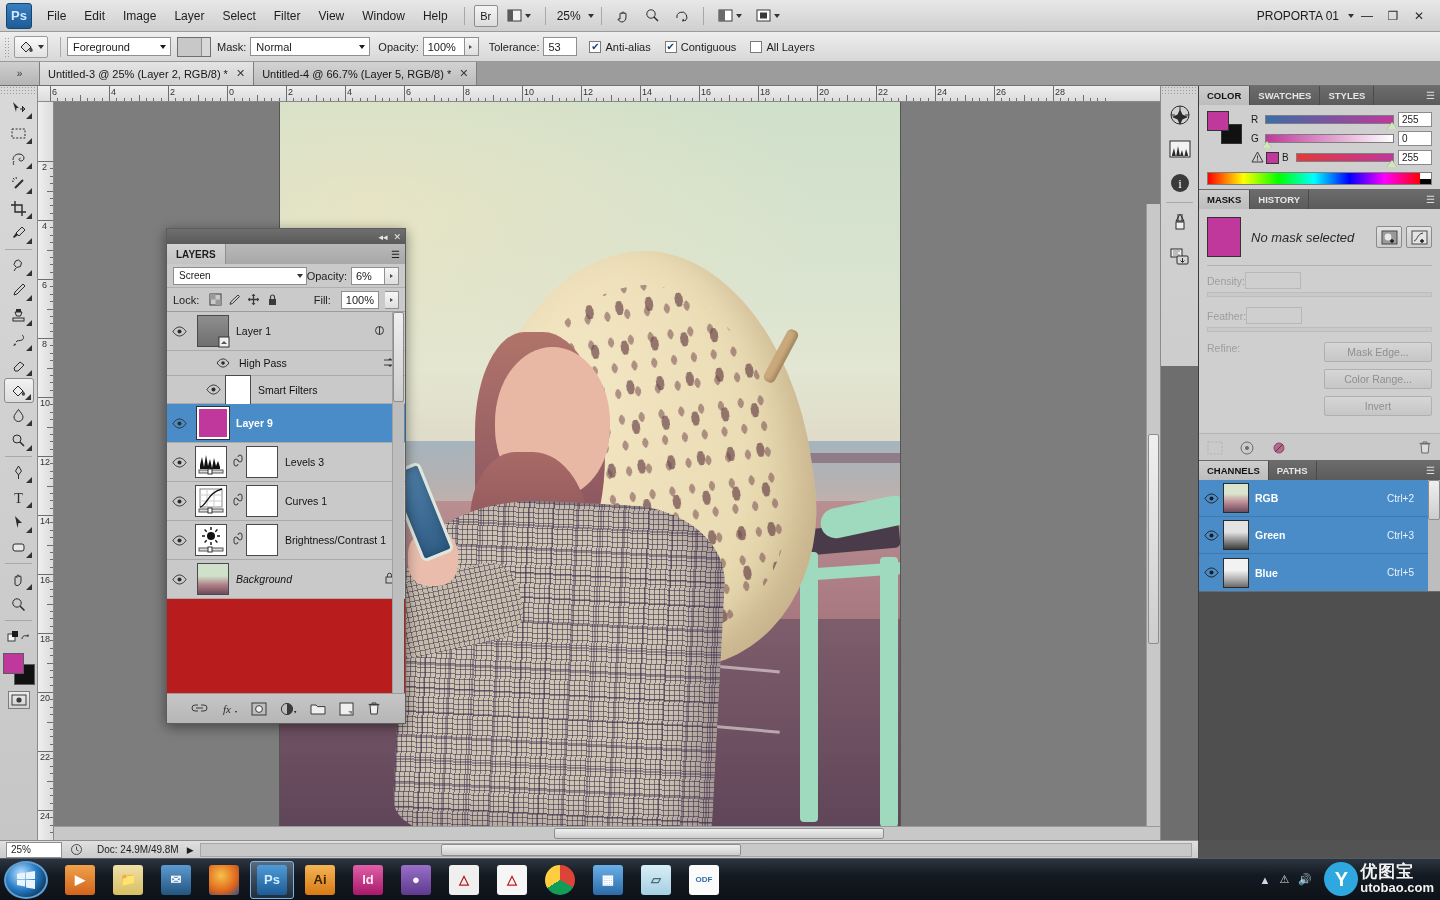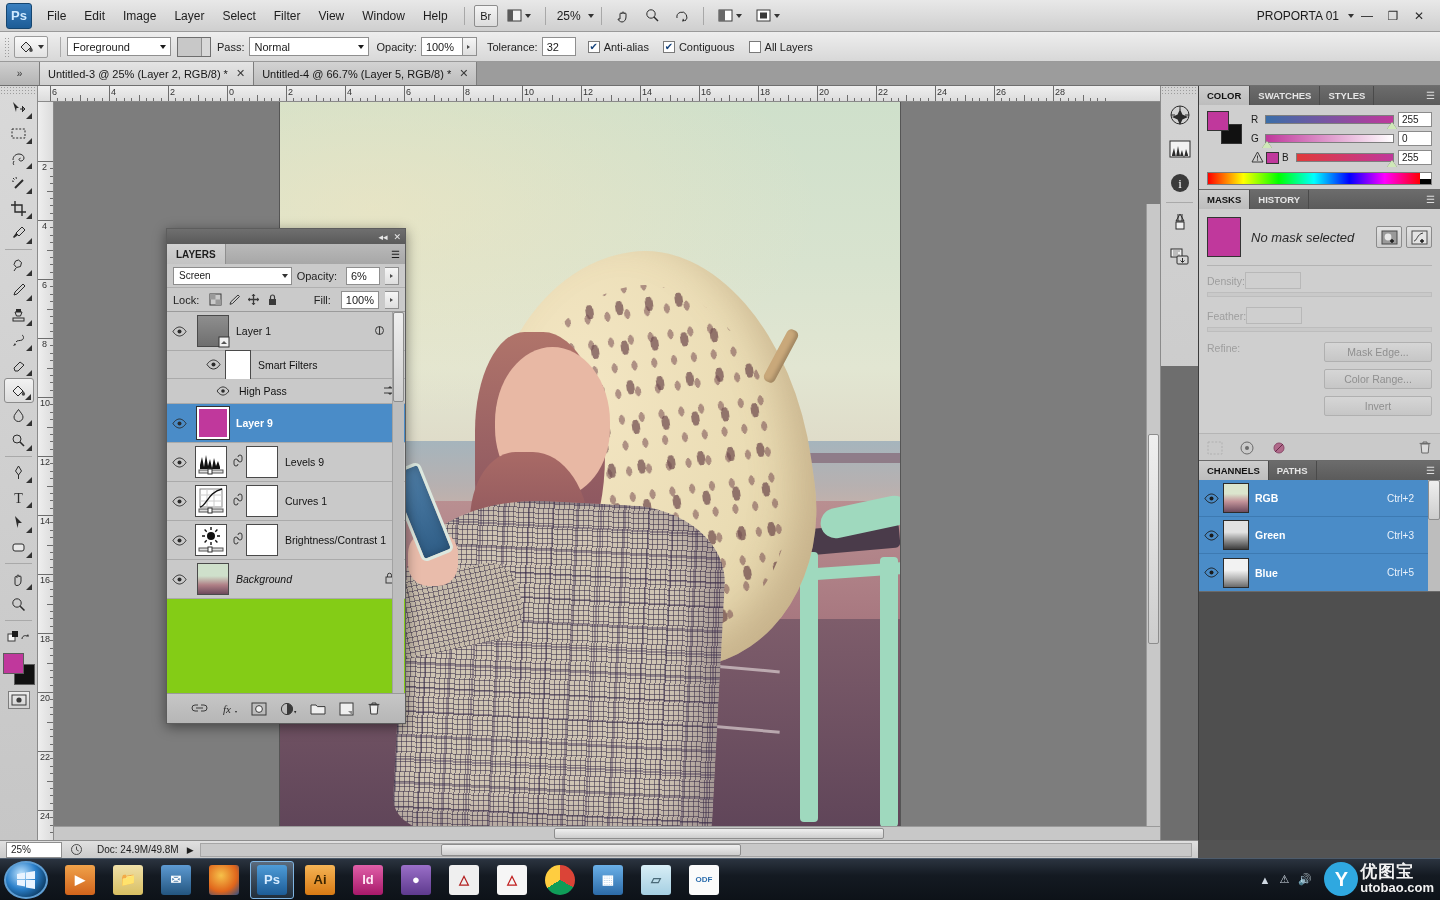--- a/index.html
+++ b/index.html
@@ -221,28 +221,28 @@
     background: #cfcfcf; border: 1px solid #5d5d5d; box-shadow: 0 3px 12px rgba(0,0,0,.45);
   }
   .lp-titlebar {
     height: 15px; background: linear-gradient(#6f6f6f,#5a5a5a); display: flex; align-items: center;
     justify-content: flex-end; padding-right: 4px; gap: 6px; color: #e8e8e8; font-size: 9px;
   }
   .lp-tabrow { height: 20px; background: linear-gradient(#b9b9b9,#a7a7a7); display: flex; align-items: stretch; }
   .lp-tab { padding: 0 9px; display: flex; align-items: center; font-size: 10px; font-weight: bold;
     background: linear-gradient(#d2d2d2,#c3c3c3); color: #1c1c1c; border-right: 1px solid #8f8f8f; }
   .lp-menu { margin-left: auto; display: flex; align-items: center; padding-right: 5px; font-size: 10px; }
-  .lp-row1 { height: 24px; display: flex; align-items: center; padding: 0 6px; gap: 5px;
+  .lp-row1 { height: 24px; display: flex; align-items: center; padding: 0 6px; 
     background: #cacaca; border-bottom: 1px solid #b0b0b0; }
   .blend-select { flex: 1; height: 18px; border: 1px solid #8d8d8d; background: #fff;
     display: flex; align-items: center; justify-content: space-between; padding: 0 3px 0 5px; font-size: 10px; }
   .lp-row2 { height: 24px; display: flex; align-items: center; padding: 0 6px; gap: 6px;
     background: #cacaca; border-bottom: 1px solid #9b9b9b; }
   .lock-icons { display: flex; align-items: center; gap: 6px; }
-  .layer-list { position: absolute; left: 0; right: 0; top: 83px; bottom: 30px; background: #84cc16; overflow: hidden; }
+  .layer-list { position: absolute; left: 0; right: 0; top: 83px; bottom: 30px; background: #b91c1c; overflow: hidden; }
   .lrow { display: flex; align-items: center; height: 39px; border-bottom: 1px solid #aaa; background: #c9c9c9; position: relative; }
   .lrow.sel { background: #4a8cc8; }
   .lrow.sel .lname { color: #fff; font-weight: bold; }
   .lrow.sub { height: 28px; background: #c9c9c9; }
   .eye-cell { width: 24px; display: flex; align-items: center; justify-content: center; }
   .thumb { width: 32px; height: 32px; border: 1px solid #4a4a4a; background: #fff; margin-right: 3px; position: relative; }
   .thumb.small { width: 26px; height: 30px; }
   .lname { font-size: 10.5px; color: #111; padding-left: 4px; }
   .lname.ital { font-style: italic; }
   .lp-bottom { position: absolute; left: 0; right: 0; bottom: 0; height: 30px;
@@ -422,34 +422,34 @@
     </div>
     <div class="opt-sep"></div>
     <div class="select" style="width:104px">
       <span>Foreground</span>
       <span class="caret"></span>
     </div>
     <div class="swatch-pair">
       <div class="a"></div>
       <div class="b"></div>
     </div>
-    <span class="lbl">Pass:</span>
+    <span class="lbl">Mask:</span>
     <div class="select" style="width:120px">
       <span>Normal</span>
       <span class="caret"></span>
     </div>
     <span class="lbl" style="margin-left:8px">Opacity:</span>
     <div class="numfield">100%</div>
     <div class="stepper">
       <svg width="6" height="6" viewBox="0 0 6 6">
           <path d="M1 1l3 2-3 2z" fill="#4a4a4a"></path>
         </svg>
     </div>
     <span class="lbl" style="margin-left:10px">Tolerance:</span>
-    <div class="numfield" style="min-width:34px">32</div>
+    <div class="numfield" style="min-width:34px">53</div>
     <div style="width:12px"></div>
     <div class="cbx">
       <span class="box on">✔</span>
       <span class="lbl">Anti-alias</span>
     </div>
     <div class="cbx">
       <span class="box on">✔</span>
       <span class="lbl">Contiguous</span>
     </div>
     <div class="cbx">
@@ -1034,48 +1034,48 @@
               <path d="M6.5 2.5v8" stroke="#3a3a3a"></path>
             </svg>
         </span>
         <span style="padding-right:4px">
           <svg width="9" height="7" viewBox="0 0 9 7">
               <path d="M4.5 1l3.5 5H1z" fill="#3a3a3a"></path>
             </svg>
         </span>
       </div>
 
-      <div class="lrow sub">
-        <div class="eye-cell" style="margin-left:34px">
-          <svg width="15" height="11" viewBox="0 0 15 11">
-              <path d="M1 5.5C3 2 6 1 7.5 1S12 2 14 5.5C12 9 9 10 7.5 10S3 9 1 5.5z" fill="none" stroke="#2b2b2b"></path>
-              <circle cx="7.5" cy="5.5" r="2" fill="#2b2b2b"></circle>
-            </svg>
-        </div>
-        <div class="thumb small" style="background:#fff"></div>
-        <span class="lname">Smart Filters</span>
-      </div>
-
       <div class="lrow sub" style="height:25px">
         <div class="eye-cell" style="margin-left:44px">
           <svg width="14" height="10" viewBox="0 0 15 11">
               <path d="M1 5.5C3 2 6 1 7.5 1S12 2 14 5.5C12 9 9 10 7.5 10S3 9 1 5.5z" fill="none" stroke="#2b2b2b"></path>
               <circle cx="7.5" cy="5.5" r="2" fill="#2b2b2b"></circle>
             </svg>
         </div>
         <span class="lname">High Pass</span>
         <span style="margin-left:auto;padding-right:8px">
           <svg width="14" height="11" viewBox="0 0 14 11">
               <path d="M1 3h12M1 8h12" stroke="#3a3a3a"></path>
               <path d="M7 1l2 2H5z" fill="#3a3a3a"></path>
               <path d="M7 10l-2-2h4z" fill="#3a3a3a"></path>
             </svg>
         </span>
       </div>
 
+      <div class="lrow sub">
+        <div class="eye-cell" style="margin-left:34px">
+          <svg width="15" height="11" viewBox="0 0 15 11">
+              <path d="M1 5.5C3 2 6 1 7.5 1S12 2 14 5.5C12 9 9 10 7.5 10S3 9 1 5.5z" fill="none" stroke="#2b2b2b"></path>
+              <circle cx="7.5" cy="5.5" r="2" fill="#2b2b2b"></circle>
+            </svg>
+        </div>
+        <div class="thumb small" style="background:#fff"></div>
+        <span class="lname">Smart Filters</span>
+      </div>
+
       <div class="lrow sel">
         <div class="eye-cell">
           <svg width="15" height="11" viewBox="0 0 15 11">
               <path d="M1 5.5C3 2 6 1 7.5 1S12 2 14 5.5C12 9 9 10 7.5 10S3 9 1 5.5z" fill="none" stroke="#2b2b2b"></path>
               <circle cx="7.5" cy="5.5" r="2" fill="#2b2b2b"></circle>
             </svg>
         </div>
         <div class="thumb" style="background:#c0389c;border:2px solid #fff;outline:1px solid #333;margin-left:6px"></div>
         <span class="lname">Layer 9</span>
       </div>
@@ -1092,21 +1092,21 @@
               <rect width="30" height="30" fill="#fff"></rect>
               <path d="M4 18l2-8 2 10 2-12 2 11 2-7 2 9 2-10 2 8 2-5 2 6v2H4z" fill="#111"></path>
               <rect x="3" y="23" width="24" height="3" fill="#ddd" stroke="#555"></rect>
               <rect x="12" y="22" width="4" height="5" fill="#fff" stroke="#333"></rect>
             </svg>
         </div>
         <svg width="10" height="16" viewBox="0 0 10 16" style="margin:0 3px">
             <path d="M5 3a2 2 0 014 0v3a2 2 0 01-4 0M5 10a2 2 0 01-4 0V7a2 2 0 014 0" fill="none" stroke="#3a3a3a"></path>
           </svg>
         <div class="thumb" style="background:#fff"></div>
-        <span class="lname">Levels 9</span>
+        <span class="lname">Levels 3</span>
       </div>
 
       <div class="lrow">
         <div class="eye-cell">
           <svg width="15" height="11" viewBox="0 0 15 11">
               <path d="M1 5.5C3 2 6 1 7.5 1S12 2 14 5.5C12 9 9 10 7.5 10S3 9 1 5.5z" fill="none" stroke="#2b2b2b"></path>
               <circle cx="7.5" cy="5.5" r="2" fill="#2b2b2b"></circle>
             </svg>
         </div>
         <div class="thumb" style="margin-left:4px">

